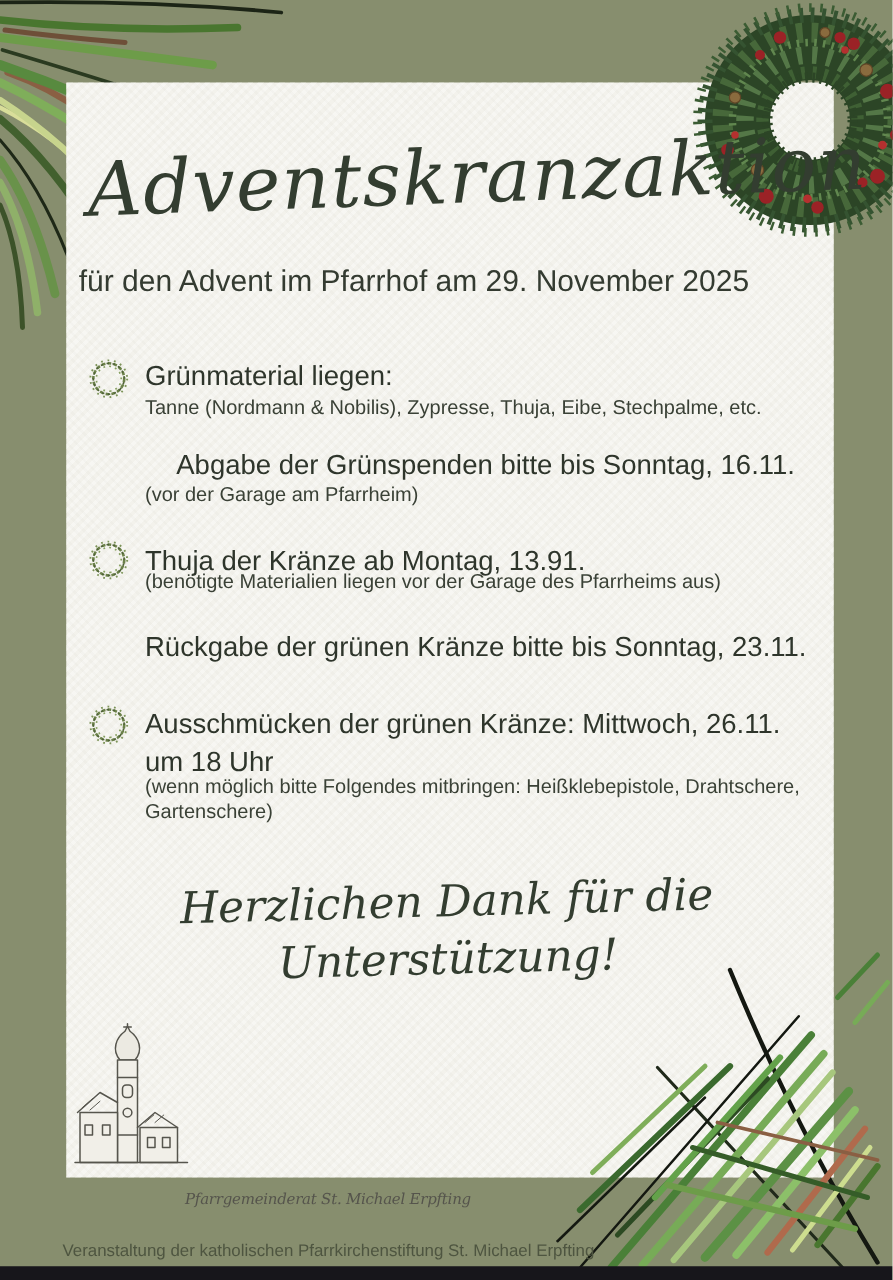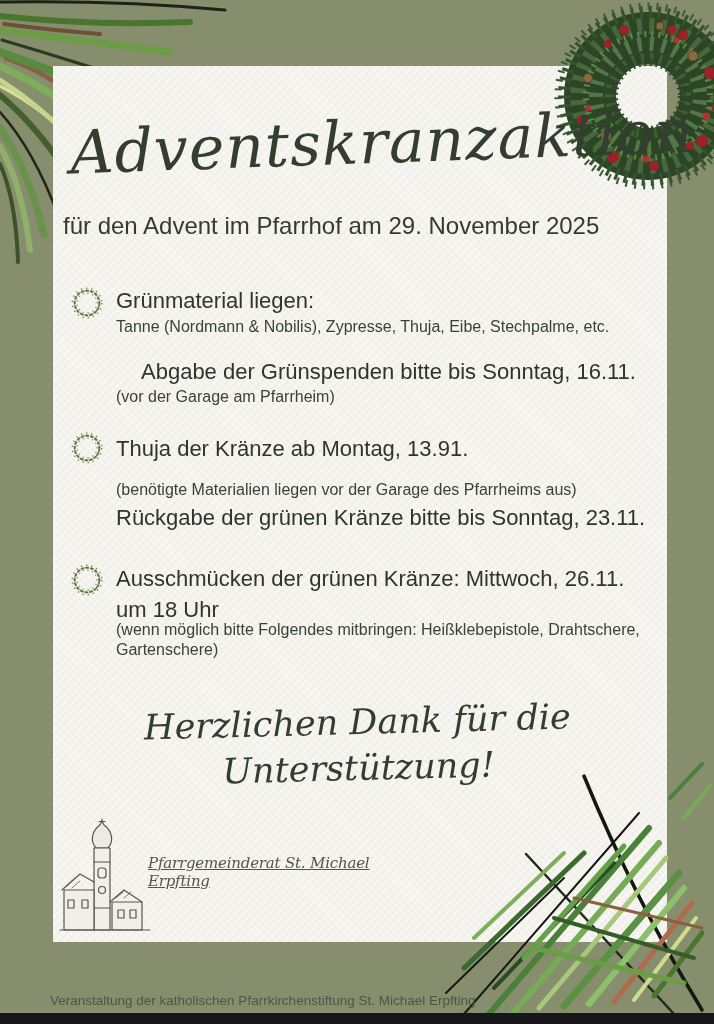--- a/index.html
+++ b/index.html
@@ -47,25 +47,24 @@
   .lead b{font-weight:400;}
   .note{font-size:16px;line-height:20px;color:#3A4136;}
   .bullet{width:38px;height:38px;}
   .thanks{
     left:63px;top:700px;width:590px;
     font-size:35px;line-height:1.3;
     text-align:center;
     transform:rotate(-1.5deg);
   }
   .signature{
-    left:148px;top:854px;width:260px;
-    font-size:15px;
+    left:148px;top:952px;width:260px;
+    font-size:12px;
     color:#55544C;
     letter-spacing:-0.2px;
-    text-decoration:underline;
   }
   .footer{
     left:10px;top:993px;width:600px;
     font-size:13.5px;
     color:#4E5540;
     z-index:5;
     margin-left:40px;
   }
   .bottom-bar{
     left:0;top:1013px;width:714px;height:11px;
@@ -148,21 +147,21 @@
   <div class="abs txt lead" style="left:116px;top:357px;margin-left:25px;"><span>Abgabe der Grünspenden bitte bis </span><b>Sonntag, 16.11.</b></div>
   <div class="abs txt note" style="left:116px;top:387px;text-align:center;">(vor der Garage am Pfarrheim)</div>
 
   <svg class="abs txt bullet" style="left:68px;top:429px;" viewBox="0 0 40 40" fill="none">
     <circle cx="20" cy="20" r="13" stroke="#6b8049" stroke-width="2.2" stroke-dasharray="3 2"></circle>
     <circle cx="20" cy="20" r="13" stroke="#4e6236" stroke-width="1.4" stroke-dasharray="2 3" transform="rotate(40 20 20)"></circle>
     <circle cx="20" cy="20" r="15.5" stroke="#7d9459" stroke-width="1.6" stroke-dasharray="1.5 4"></circle>
     <circle cx="20" cy="20" r="10.5" stroke="#87a060" stroke-width="1.4" stroke-dasharray="1.5 3.5" transform="rotate(80 20 20)"></circle>
   </svg>
   <div class="abs txt lead" style="left:116px;top:434px;"><span>Thuja der Kränze ab </span><b>Montag, 13.91.</b></div>
-  <div class="abs txt note" style="left:116px;top:480px;">(benötigte Materialien liegen vor der Garage des Pfarrheims aus)</div>
+  <div class="abs txt note" style="left:116px;top:456px;">(benötigte Materialien liegen vor der Garage des Pfarrheims aus)</div>
   <div class="abs txt lead" style="left:116px;top:503px;"><span>Rückgabe der grünen Kränze bitte bis </span><b>Sonntag, 23.11.</b></div>
 
   <svg class="abs txt bullet" style="left:68px;top:561px;" viewBox="0 0 40 40" fill="none">
     <circle cx="20" cy="20" r="13" stroke="#6b8049" stroke-width="2.2" stroke-dasharray="3 2"></circle>
     <circle cx="20" cy="20" r="13" stroke="#4e6236" stroke-width="1.4" stroke-dasharray="2 3" transform="rotate(40 20 20)"></circle>
     <circle cx="20" cy="20" r="15.5" stroke="#7d9459" stroke-width="1.6" stroke-dasharray="1.5 4"></circle>
     <circle cx="20" cy="20" r="10.5" stroke="#87a060" stroke-width="1.4" stroke-dasharray="1.5 3.5" transform="rotate(80 20 20)"></circle>
   </svg>
   <div class="abs txt lead" style="left:116px;top:563px;width:520px;line-height:31px;"><span>Ausschmücken der grünen Kränze: </span><b>Mittwoch, 26.11. um 18 Uhr</b></div>
   <div class="abs txt note" style="left:116px;top:620px;width:525px;">(wenn möglich bitte Folgendes mitbringen: Heißklebepistole, Drahtschere, Gartenschere)</div>

